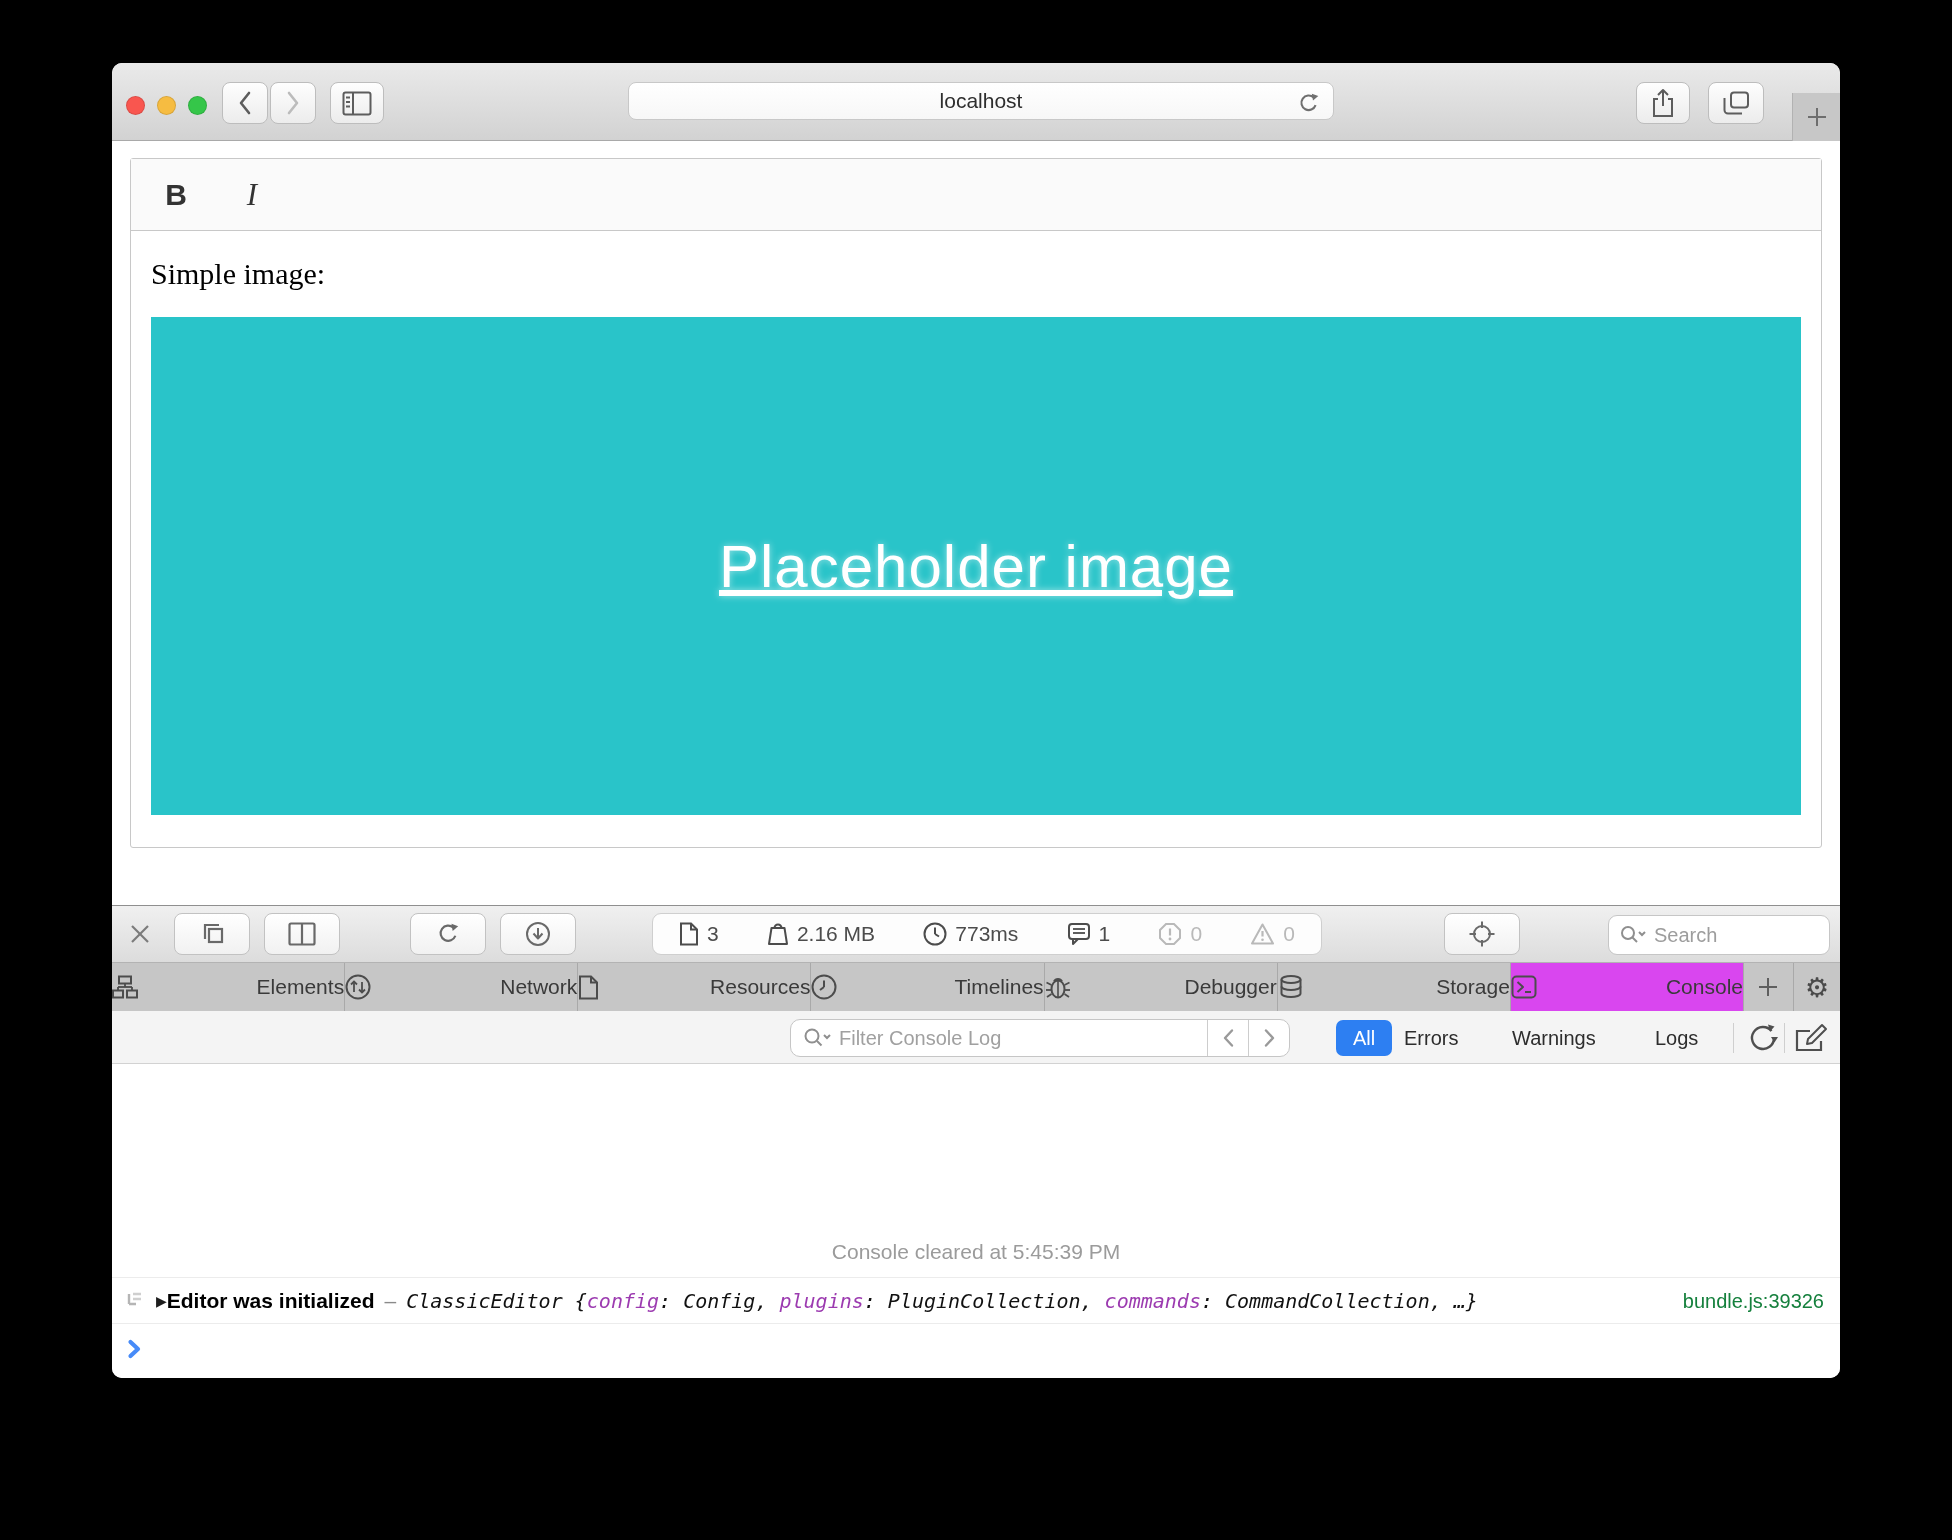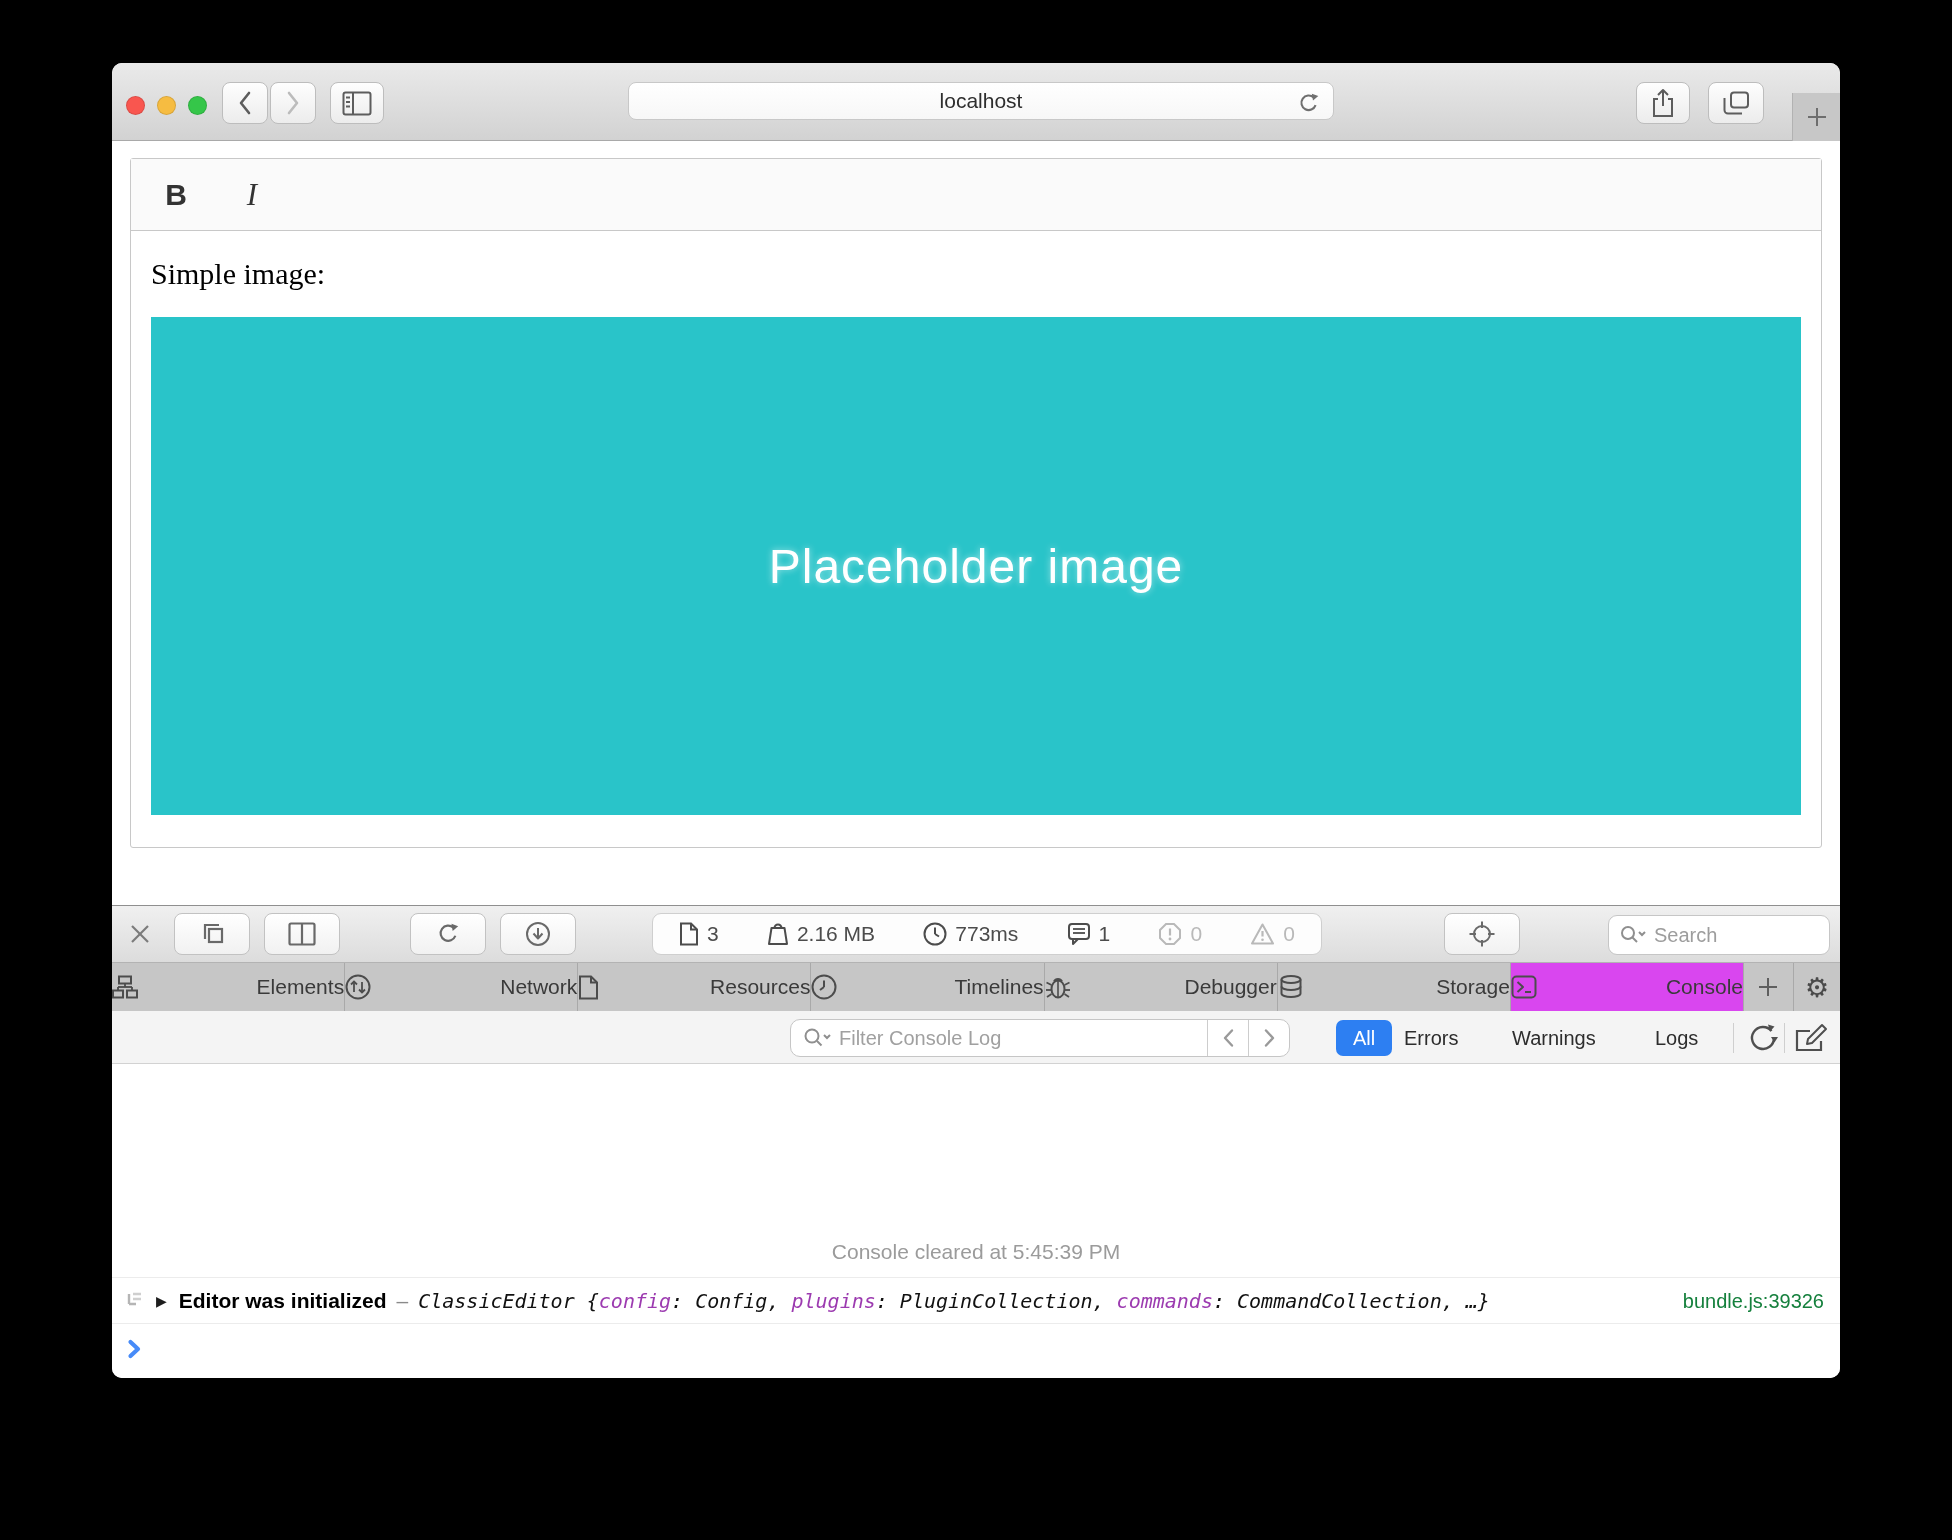--- a/index.html
+++ b/index.html
@@ -58,22 +58,23 @@
   .ed-btn { width:46px; height:46px; display:flex; align-items:center; justify-content:center;
     border-radius:4px; color:#333; }
   .ed-bold { font-weight:700; font-size:30px; }
   .ed-italic { font-family:"Liberation Serif", serif; font-style:italic; font-size:31px; }
   .editor-content { padding:26px 20px 32px; }
   .ed-paragraph { font-family:"Liberation Serif", serif; font-size:30px; color:#000; margin-bottom:26px; }
   .placeholder-img {
     height:498px; display:flex; align-items:center; justify-content:center;
   }
   .placeholder-img span {
-    color:#fff; font-size:48px; letter-spacing:1px;
+    color:#fff; font-size:60px; letter-spacing:1px;
     text-shadow:0 0 7px rgba(255,255,255,.55);
+    text-decoration:underline;
   }
 
   
   .dt-toolbar {
     position:relative; height:58px;
     background:linear-gradient(#f0f0f0,#dcdcdc);
     border-top:1px solid #8f8f8f; border-bottom:1px solid #b3b3b3;
   }
   .dt-close { position:absolute; left:16px; top:16px; color:#7b7b7b; }
   .dtb {
@@ -142,21 +143,21 @@
   
   .console { background:#fff; height:314px; font-size:21px; }
   .cleared-row {
     padding-top:176px; text-align:center; color:#9b9b9b;
     padding-bottom:13px; border-bottom:1px solid #ececec;
   }
   .log-row {
     display:flex; align-items:center; padding:11px 16px 10px 14px;
     border-bottom:1px solid #ececec; color:#000;
   }
-  .log-row .msg { font-weight:600; margin:0 10px 0 12px; }
+  .log-row .msg { font-weight:600; margin:0 10px 0 0; }
   .log-row .dash { color:#8a8a8a; margin-right:10px; }
   .tok { font-family:"DejaVu Sans Mono", monospace; font-style:italic; font-size:20px; color:#111; white-space:pre; }
   .tok.key { color:#9c3bb0; }
   .log-spacer { flex:1; }
   .log-source { color:#15803d; font-size:20px; }
   .disclosure { font-family:"DejaVu Sans", sans-serif; font-size:14px; color:#1d1d1d; margin-left:12px; }
   .prompt-row { padding:14px 0 0 15px; }
 </style>
 </head>
 <body>

